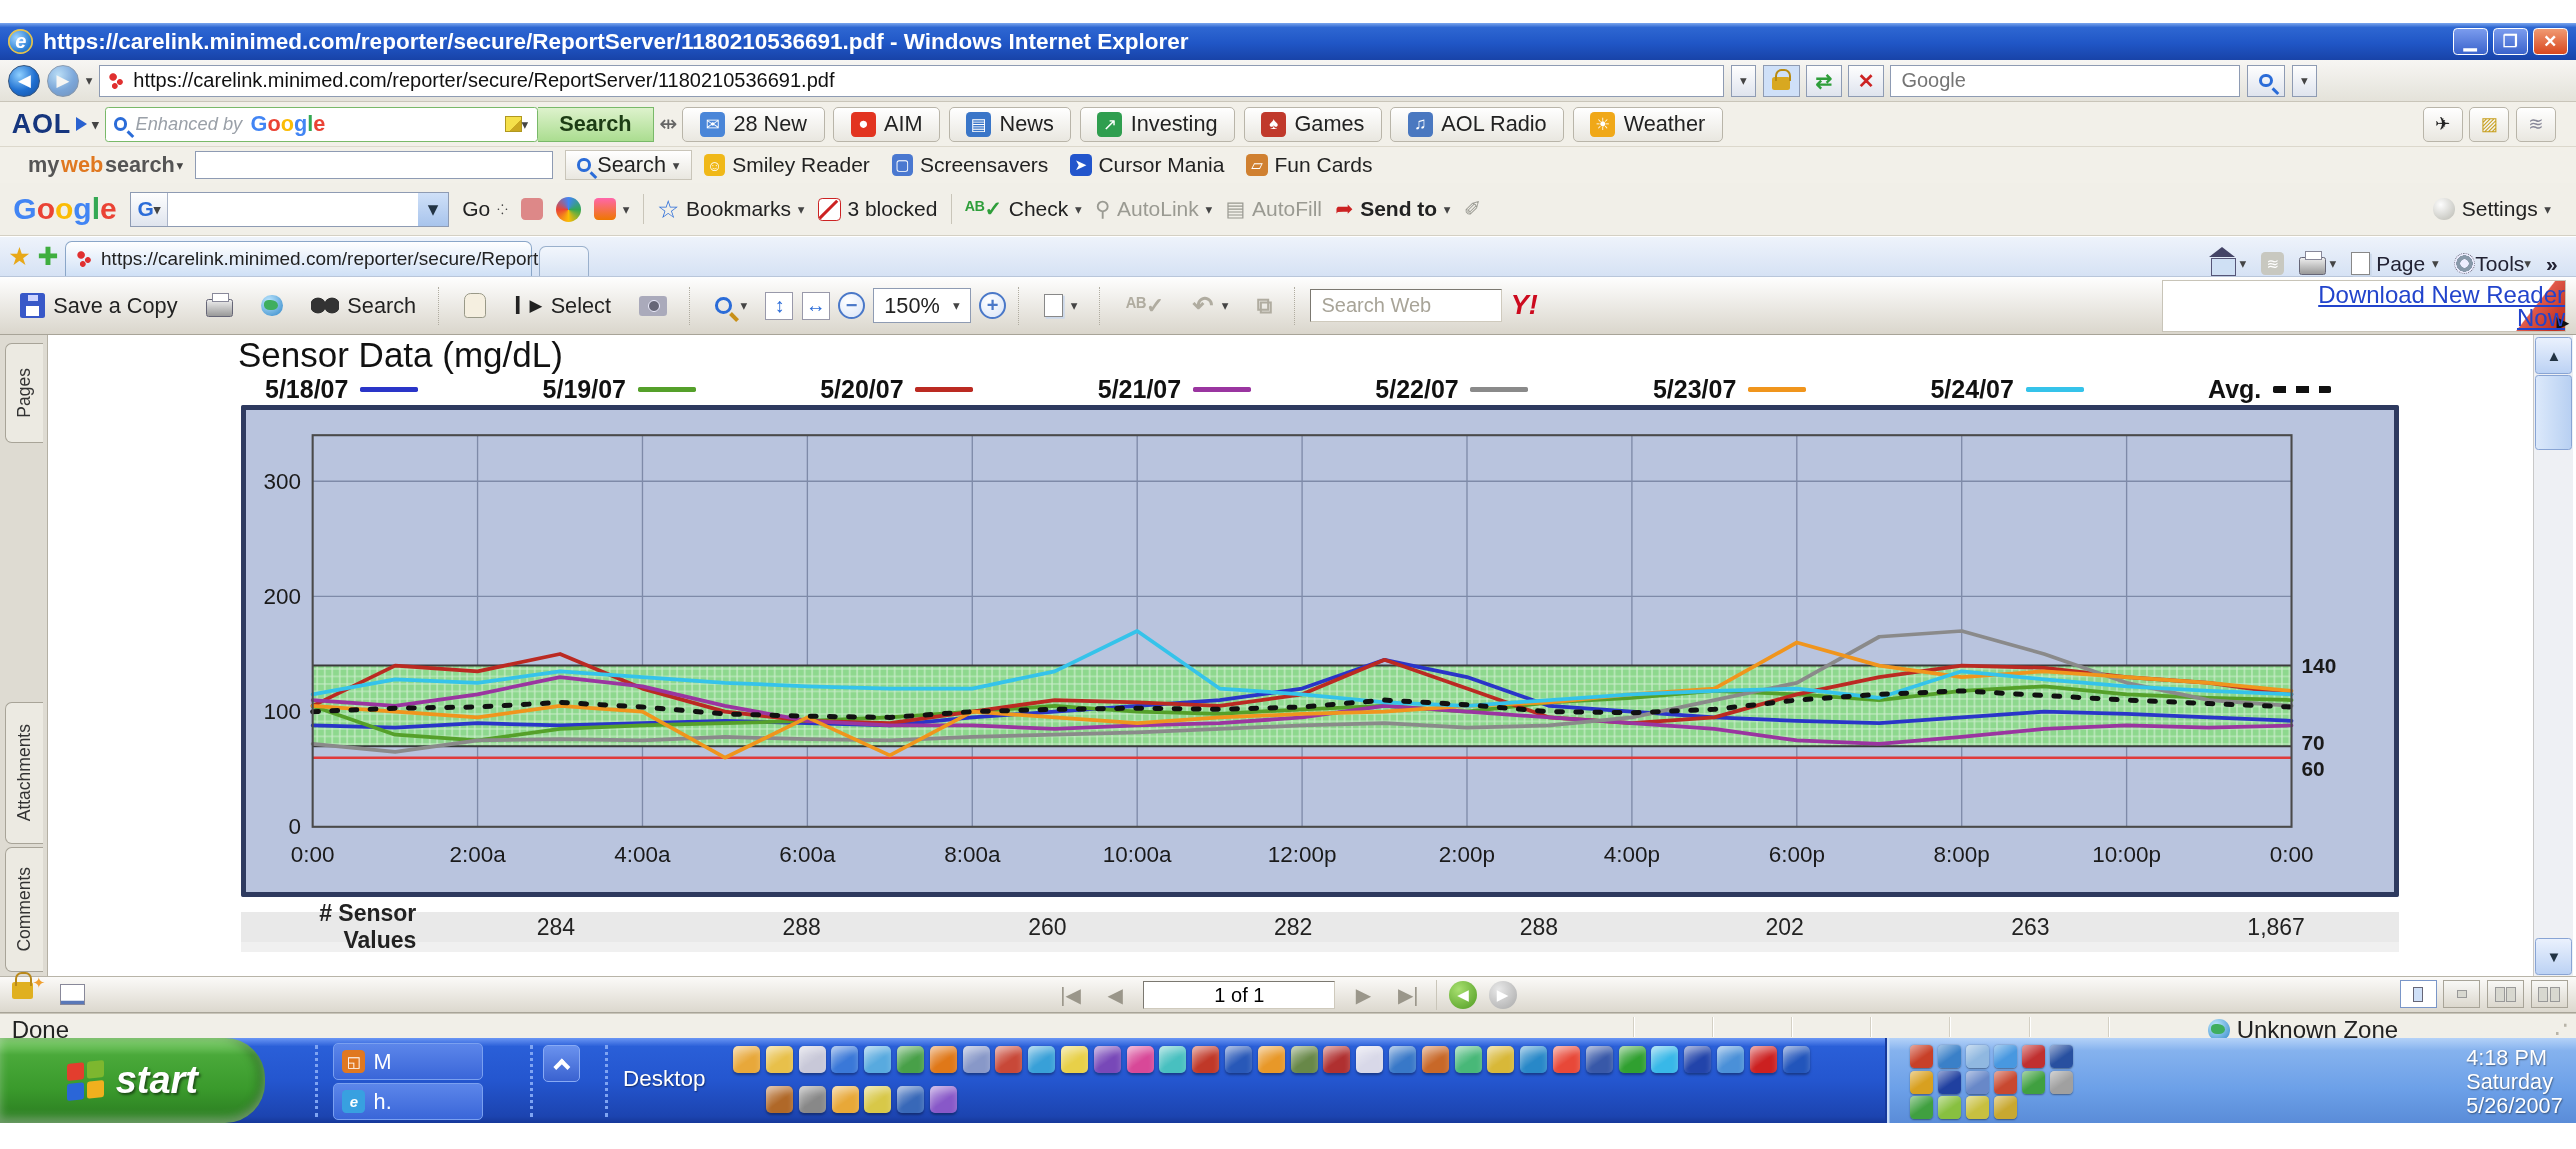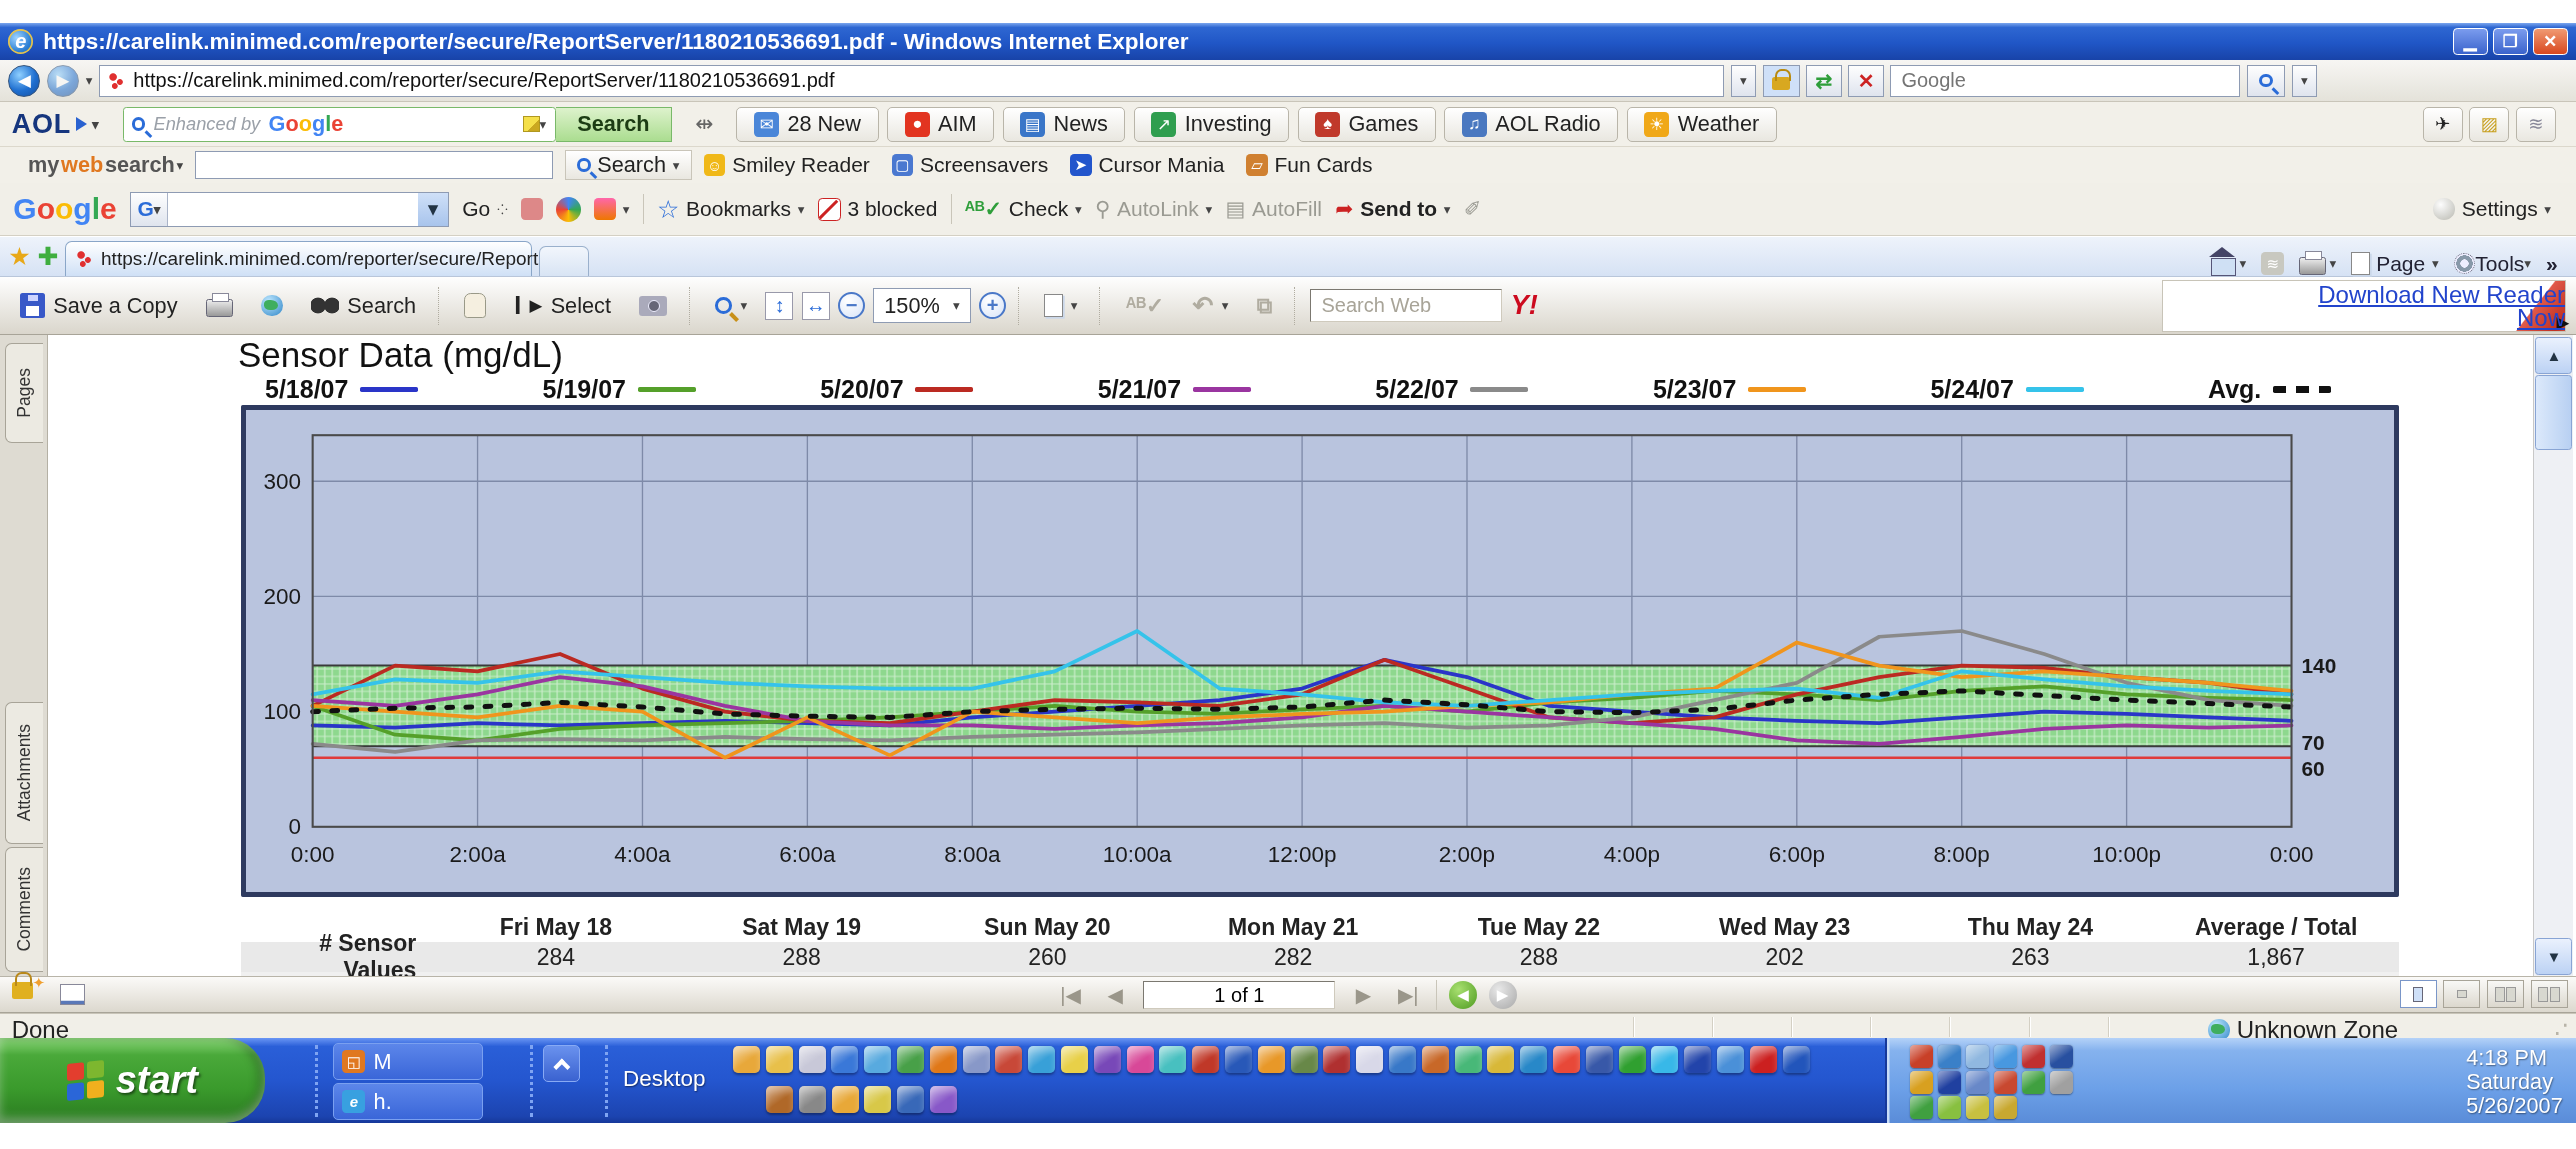--- a/index.html
+++ b/index.html
@@ -40,21 +40,21 @@
   .refresh-glyph{color:#2e9e3a;font-size:20px;font-weight:bold}
   .stop-glyph{color:#cc2222;font-size:20px;font-weight:bold}
   #quick-search{width:350px;height:32px;background:#fff;border:0.8px solid #8e9bb3;display:flex;align-items:center;padding:0 10px}
   #quick-search input{border:none;outline:none;width:100%;font-size:20px;color:#9aa0a8;font-family:"Liberation Sans",sans-serif}
   .mag-btn{width:38px;height:32px;border:0.8px solid #8e9bb3;background:linear-gradient(#fefefe,#dfe4ee);display:flex;align-items:center;justify-content:center}
   .mag-glyph{width:13.3px;height:13.3px;border:3.3px solid #2b6cd8;border-radius:50%;position:relative}
   .mag-glyph:after{content:"";position:absolute;width:3.3px;height:8.3px;background:#2b6cd8;transform:rotate(-45deg);left:11.7px;top:10px}
 
   
   #aolbar{position:absolute;top:102px;left:0;width:2576px;height:45px;background:#f2f0e9;border-bottom:0.8px solid #dcd8cc;
-    display:flex;align-items:center;gap:23px;padding:0 11.7px}
+    display:flex;align-items:center;gap:5px;padding:0 11.7px}
   #aol-brand{font-size:27px;font-weight:bold;color:#16367e;letter-spacing:0.8px;display:flex;align-items:center;gap:5px}
   .aol-tri{width:0;height:0;border-left:11.7px solid #2a62d0;border-top:7.5px solid transparent;border-bottom:7.5px solid transparent}
   #aol-pill{height:35px;border:1.7px solid #79b969;border-radius:3.3px;background:#fff;display:flex;align-items:center;gap:8.3px;padding:0 8.3px;width:433px}
   .hint{font-style:italic;color:#9aa0a8;font-size:18.3px}
   .g-colored{font-weight:bold;font-size:21.7px}
   .hl-pen{width:16.7px;height:16.7px;background:linear-gradient(135deg,#f5e04a 60%,#caa820 60%);border:0.8px solid #b09820}
   #aol-search-btn{height:35px;padding:0 21.7px;border:1.7px solid #79b969;border-left:none;background:linear-gradient(#ddf2cc,#abdd90);
     font-size:21.7px;font-weight:bold;color:#1c3c14;display:flex;align-items:center}
   .splitter{color:#666;font-size:21.7px}
   .aol-btn{height:35px;border:0.8px solid #b9b5a9;border-radius:5px;background:linear-gradient(#ffffff,#e9e7e0);
@@ -611,31 +611,20 @@
           <text x="1267.5" y="542" text-anchor="middle" font-size="27" font-family="Liberation Sans" fill="#1a1a1a">12:00p</text>
           <text x="1465.4166666666667" y="542" text-anchor="middle" font-size="27" font-family="Liberation Sans" fill="#1a1a1a">2:00p</text>
           <text x="1663.3333333333333" y="542" text-anchor="middle" font-size="27" font-family="Liberation Sans" fill="#1a1a1a">4:00p</text>
           <text x="1861.25" y="542" text-anchor="middle" font-size="27" font-family="Liberation Sans" fill="#1a1a1a">6:00p</text>
           <text x="2059.166666666667" y="542" text-anchor="middle" font-size="27" font-family="Liberation Sans" fill="#1a1a1a">8:00p</text>
           <text x="2257.083333333333" y="542" text-anchor="middle" font-size="27" font-family="Liberation Sans" fill="#1a1a1a">10:00p</text>
           <text x="2455" y="542" text-anchor="middle" font-size="27" font-family="Liberation Sans" fill="#1a1a1a">0:00</text>
         </svg>
     </div>
     <div id="sensor-table">
-      <div class="s-row s-head" id="table-head">
-        <div class="s-label"></div>
-      <div class="s-cell">Fri May 18</div>
-          <div class="s-cell">Sat May 19</div>
-          <div class="s-cell">Sun May 20</div>
-          <div class="s-cell">Mon May 21</div>
-          <div class="s-cell">Tue May 22</div>
-          <div class="s-cell">Wed May 23</div>
-          <div class="s-cell">Thu May 24</div>
-          <div class="s-cell">Average / Total</div>
-        </div>
       <div class="s-row s-vals" id="table-vals">
         <div class="s-label"># Sensor Values</div>
       <div class="s-cell">284</div>
           <div class="s-cell">288</div>
           <div class="s-cell">260</div>
           <div class="s-cell">282</div>
           <div class="s-cell">288</div>
           <div class="s-cell">202</div>
           <div class="s-cell">263</div>
           <div class="s-cell">1,867</div>

